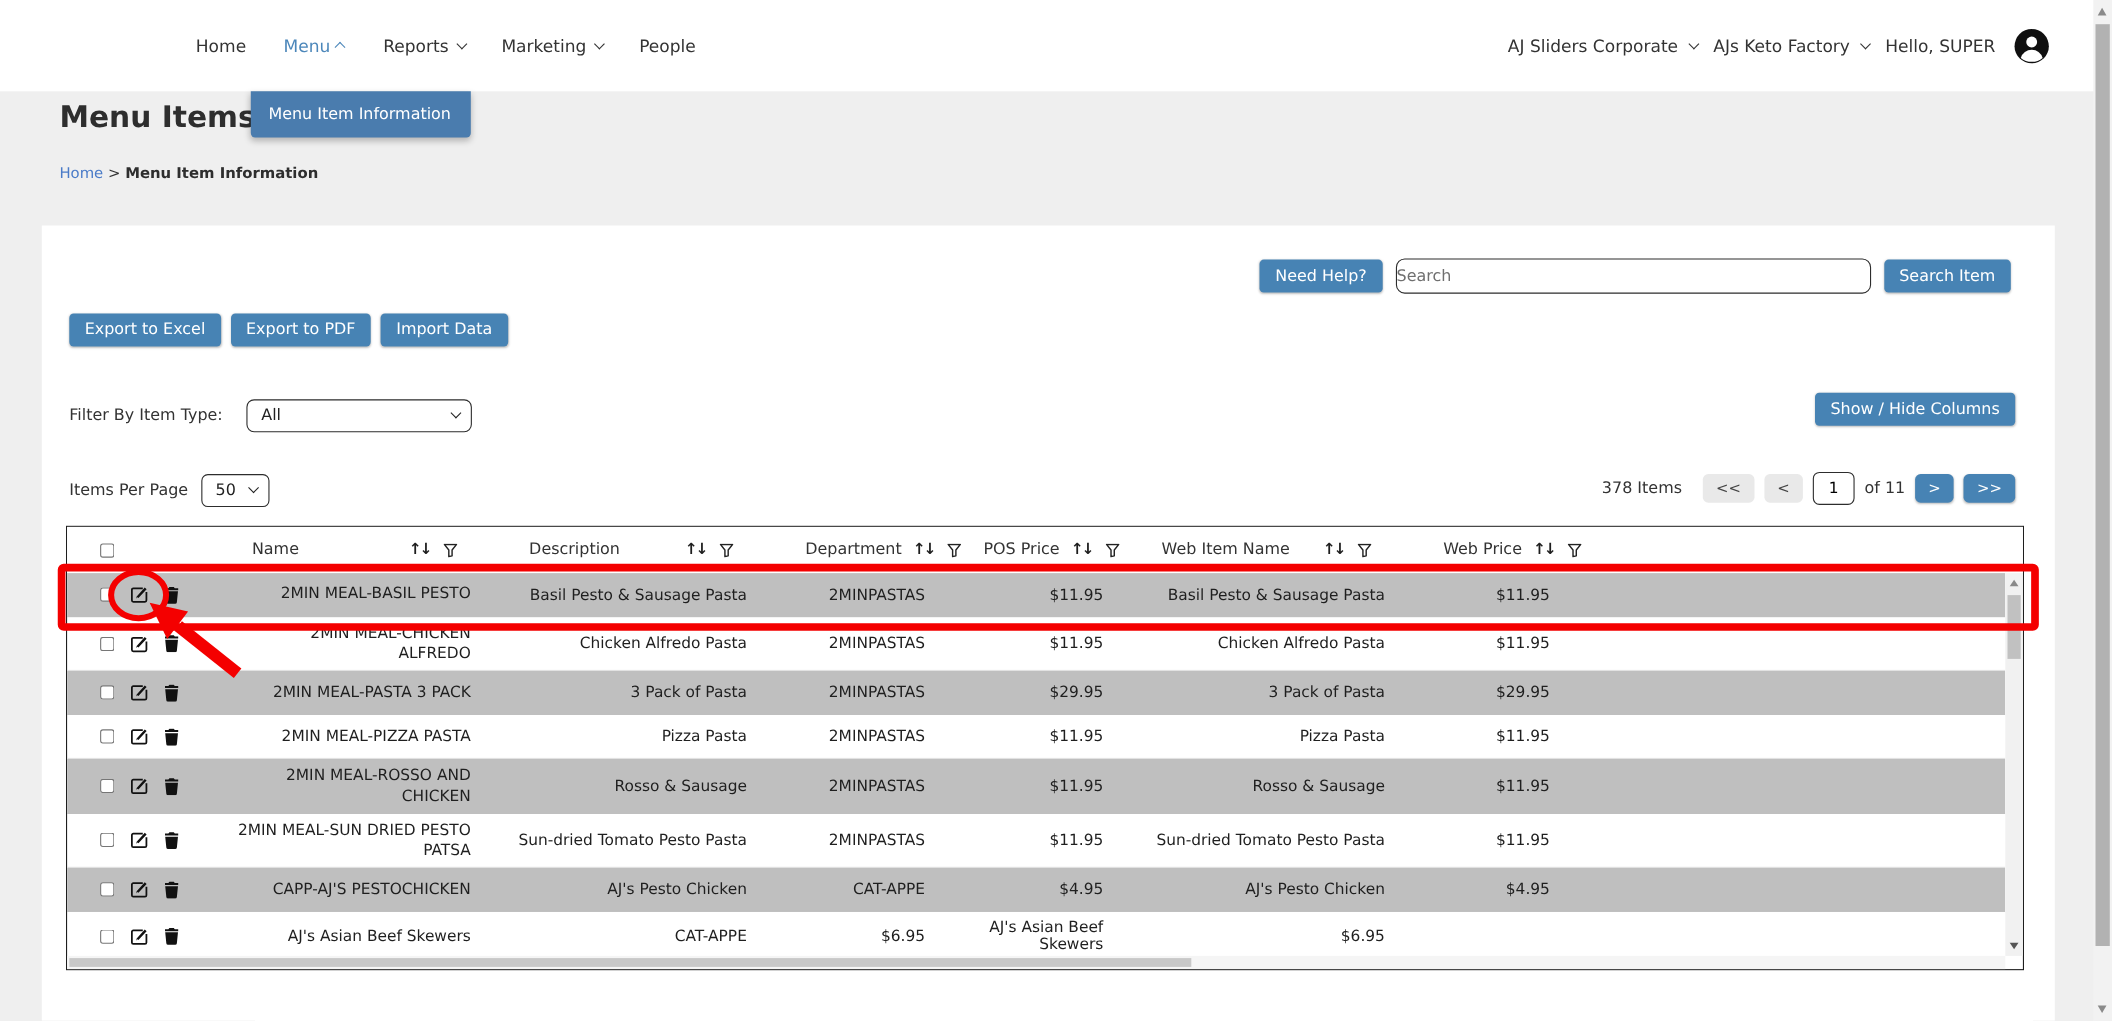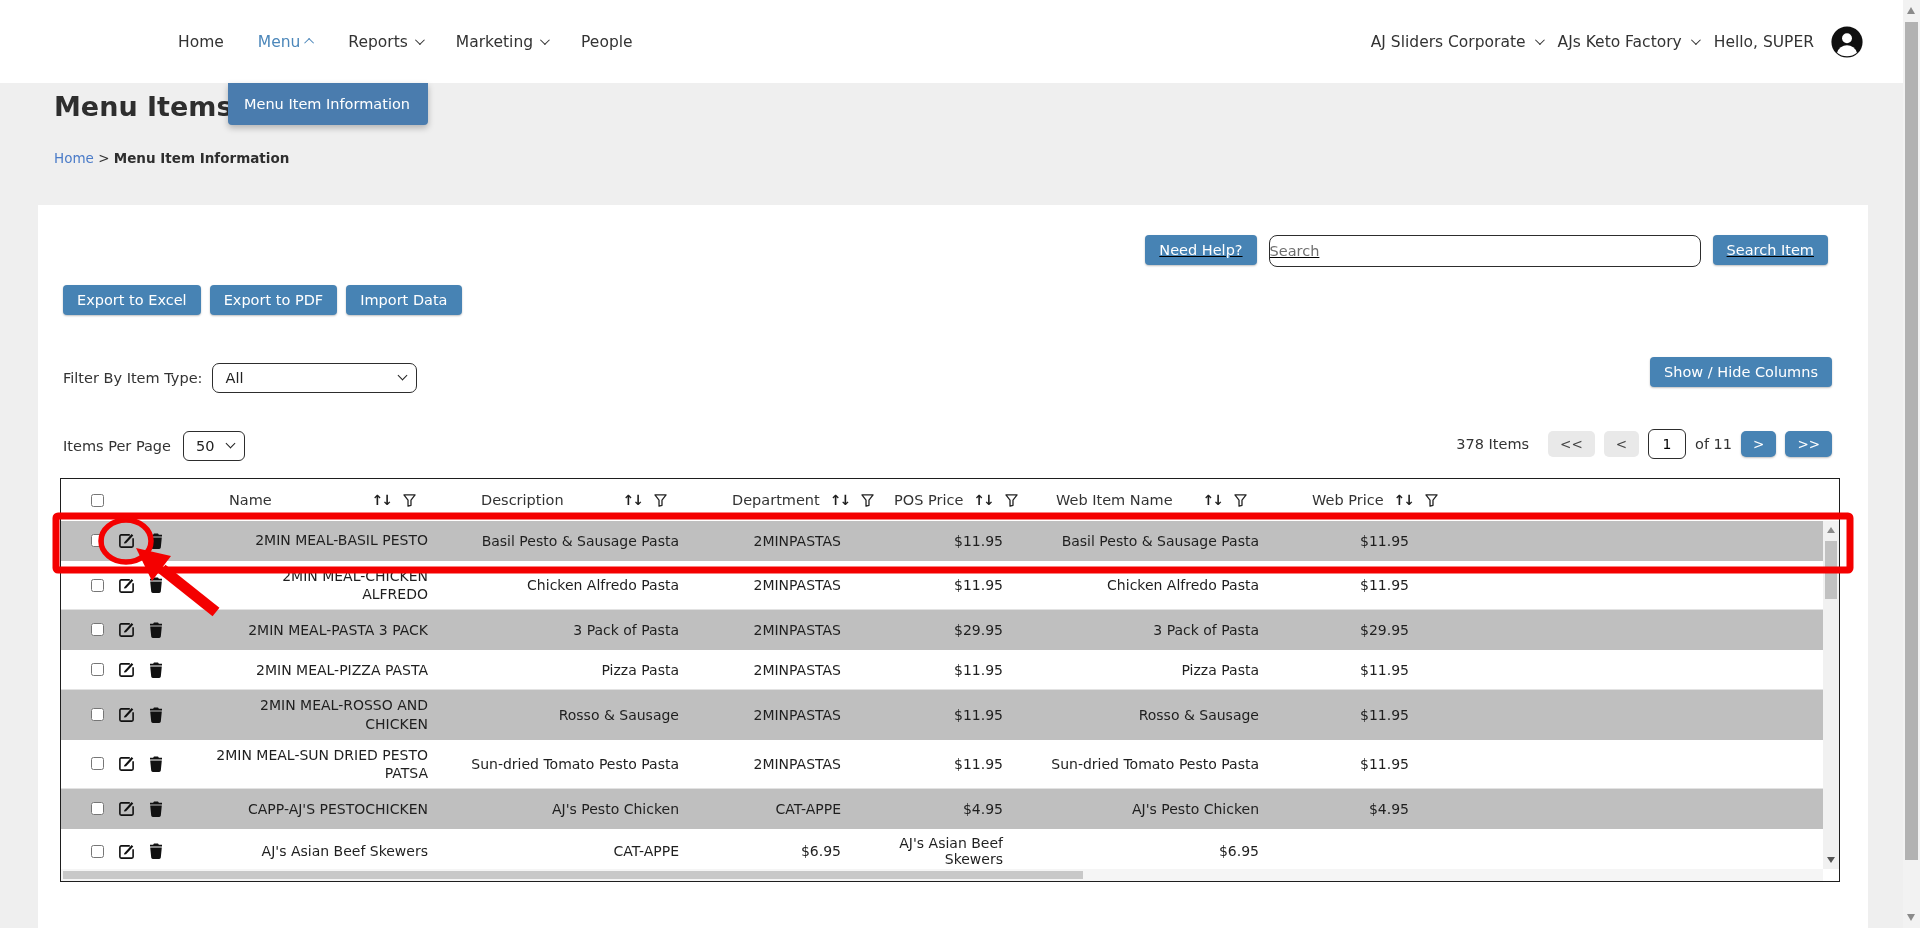--- a/index.html
+++ b/index.html
@@ -32,26 +32,26 @@
   .breadcrumb a { color:#4a7bc8; text-decoration:none; cursor:pointer; }
   .breadcrumb b { font-weight:bold; color:#2e2e2e; }
 
   .card { position:absolute; left:38px; top:122px; right:52px; bottom:0; background:#ffffff; }
 
   .btn { display:inline-block; background:#4783b4; color:#fff; border:none; border-radius:4px;
     font-size:14.5px; font-family:inherit; padding:7px 14px; cursor:pointer; box-shadow:0 1px 2px rgba(0,0,0,.25); }
   .btn.grey { background:#e9e9e9; color:#444; box-shadow:none; }
 
   .row-actions-1 { position:absolute; left:25px; top:30px; display:flex; gap:9px; }
-  .row-search { position:absolute; right:40px; top:30px; display:flex; gap:12px; align-items:flex-start;text-decoration:underline; }
+  .row-search { position:absolute; right:40px; top:30px; display:flex; gap:12px; align-items:center; }
   .search-input { width:432px; height:32px; border:1.6px solid #2d2d2d; border-radius:8px; padding:0 0; font-size:14.5px; font-family:inherit; color:#333; }
   .search-input::placeholder { color:#6f6f6f; }
   .row-actions-2 { position:absolute; left:25px; top:80px; display:flex; gap:9px; }
 
-  .filter-row { position:absolute; left:25px; top:158px; display:flex; align-items:center; gap:10px; font-size:14.5px; color:#333; }
+  .filter-row { position:absolute; left:25px; top:158px; display:flex; align-items:center; gap:22px; font-size:14.5px; color:#333; }
   .sel-wrap { position:relative; display:inline-block; }
   .sel-wrap select { appearance:none; -webkit-appearance:none; border:1.6px solid #2d2d2d; border-radius:7px;
     font-size:14.5px; font-family:inherit; color:#222; background:#fff; padding:6px 30px 6px 12px; cursor:pointer; }
   .sel-wrap .sel-caret { position:absolute; right:11px; top:50%; margin-top:-6px; pointer-events:none;
     width:7px; height:7px; border-right:1.8px solid #222; border-bottom:1.8px solid #222; transform:rotate(45deg); }
   .filter-select select { width:205px; }
   .showhide-btn { position:absolute; right:36px; top:152px;margin-left:36px; }
 
   .ipp-row { position:absolute; left:25px; top:226px; display:flex; align-items:center; gap:12px; font-size:14.5px; color:#333; }
   .ipp-select select { width:62px; padding-right:24px; border-radius:6px; }

